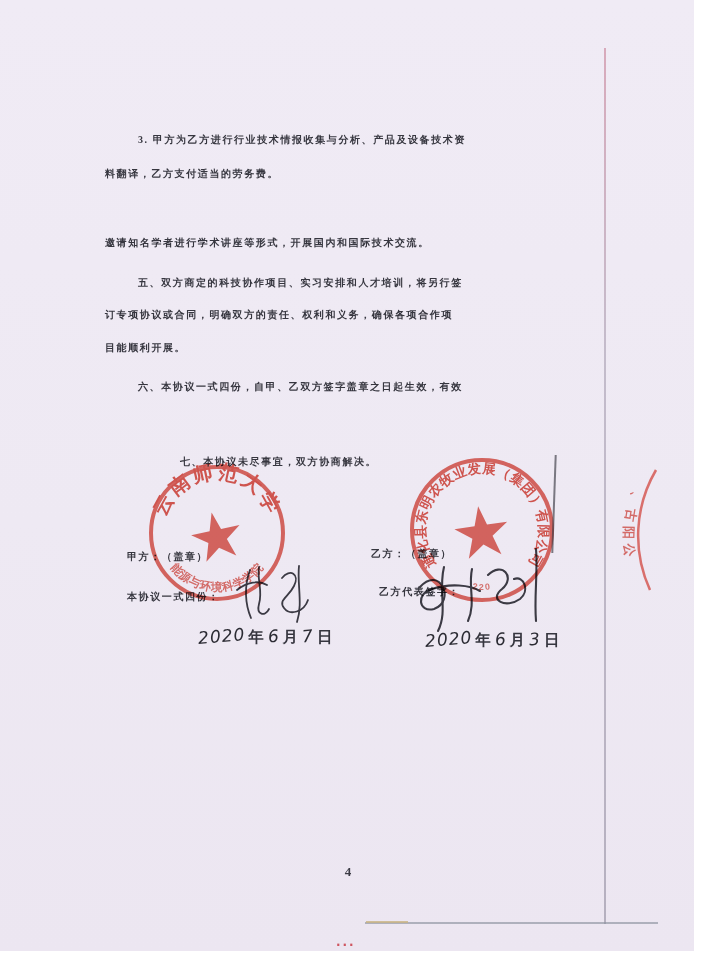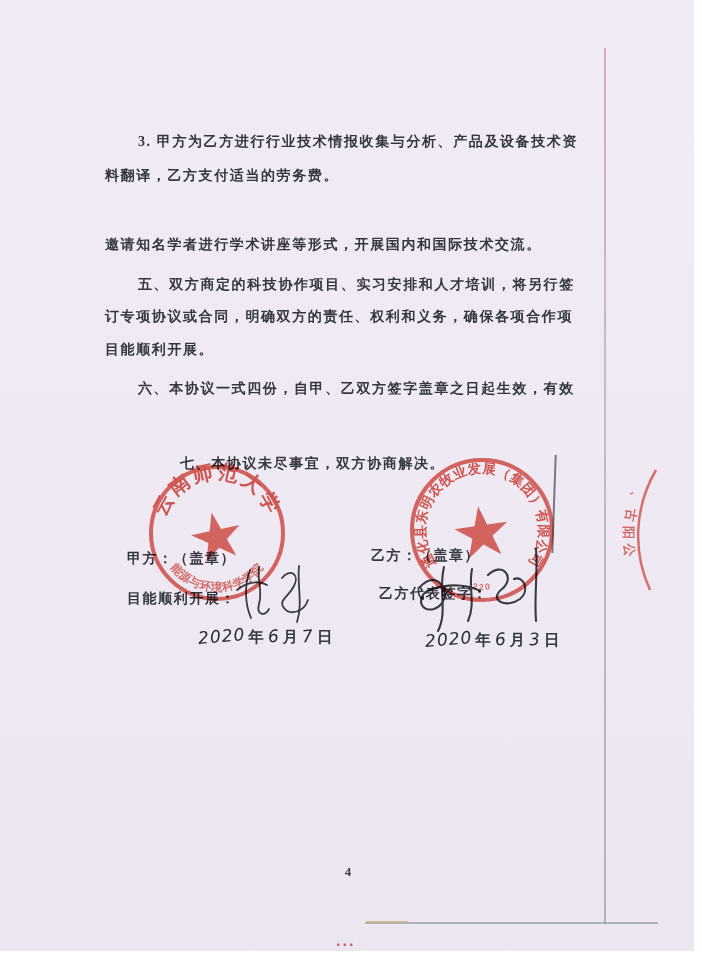--- a/index.html
+++ b/index.html
@@ -25,21 +25,21 @@
     background:#8d93a0;opacity:.65;
   }
   .hline-tan{
     position:absolute;left:366px;top:921px;width:42px;height:2px;
     background:#c9b483;opacity:.8;
   }
   
   .tl{
     position:absolute;
     white-space:nowrap;
-    font-size:14px;
+    font-size:10px;
     font-weight:600;
     letter-spacing:1.6px;
     color:#36363f;
   }
   .pagenum{
     position:absolute;left:340px;top:864px;width:16px;
     text-align:center;font-size:13px;font-weight:600;color:#3c3c46;letter-spacing:0;
   }
   
   .hand{
@@ -85,21 +85,21 @@
 
     <div class="tl" style="left:138px;top:276px;">五、双方商定的科技协作项目、实习安排和人才培训，将另行签</div>
     <div class="tl" style="left:105px;top:308px;">订专项协议或合同，明确双方的责任、权利和义务，确保各项合作项</div>
     <div class="tl" style="left:105px;top:341px;">目能顺利开展。</div>
 
     <div class="tl" style="left:138px;top:380px;">六、本协议一式四份，自甲、乙双方签字盖章之日起生效，有效</div>
 
     <div class="tl" style="left:138px;top:455px;margin-left:42px;">七、本协议未尽事宜，双方协商解决。</div>
 
     <div class="tl" style="left:127px;top:550px;">甲方：（盖章）</div>
-    <div class="tl" style="left:127px;top:590px;">目能顺利开展：</div>
+    <div class="tl" style="left:127px;top:590px;">本协议一式四份：</div>
     <div class="tl" style="left:371px;top:547px;">乙方：（盖章）</div>
     <div class="tl" style="left:371px;top:585px;margin-left:8px;">乙方代表签字：</div>
 
     <div class="daterow" style="left:198px;top:626px;">
       <span class="hand">2020</span><span class="pr">年</span><span class="hand">6</span><span class="pr">月</span><span class="hand">7</span><span class="pr">日</span>
     </div>
 
     <div class="daterow" style="left:425px;top:629px;">
       <span class="hand">2020</span><span class="pr">年</span><span class="hand">6</span><span class="pr">月</span><span class="hand">3</span><span class="pr">日</span>
     </div>

